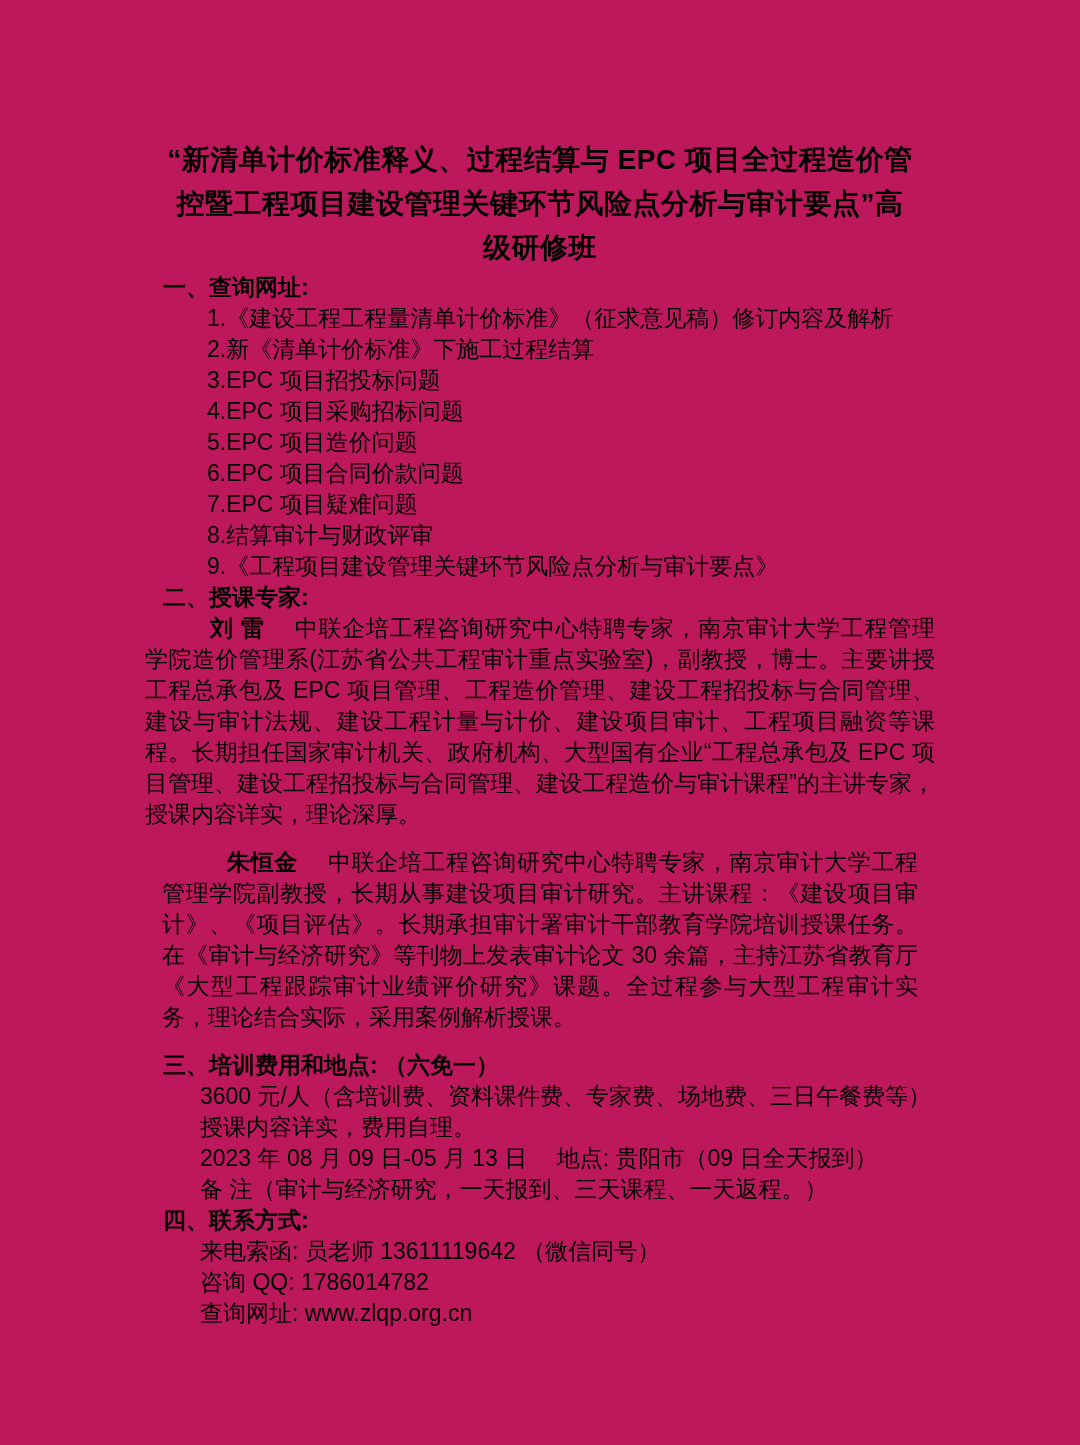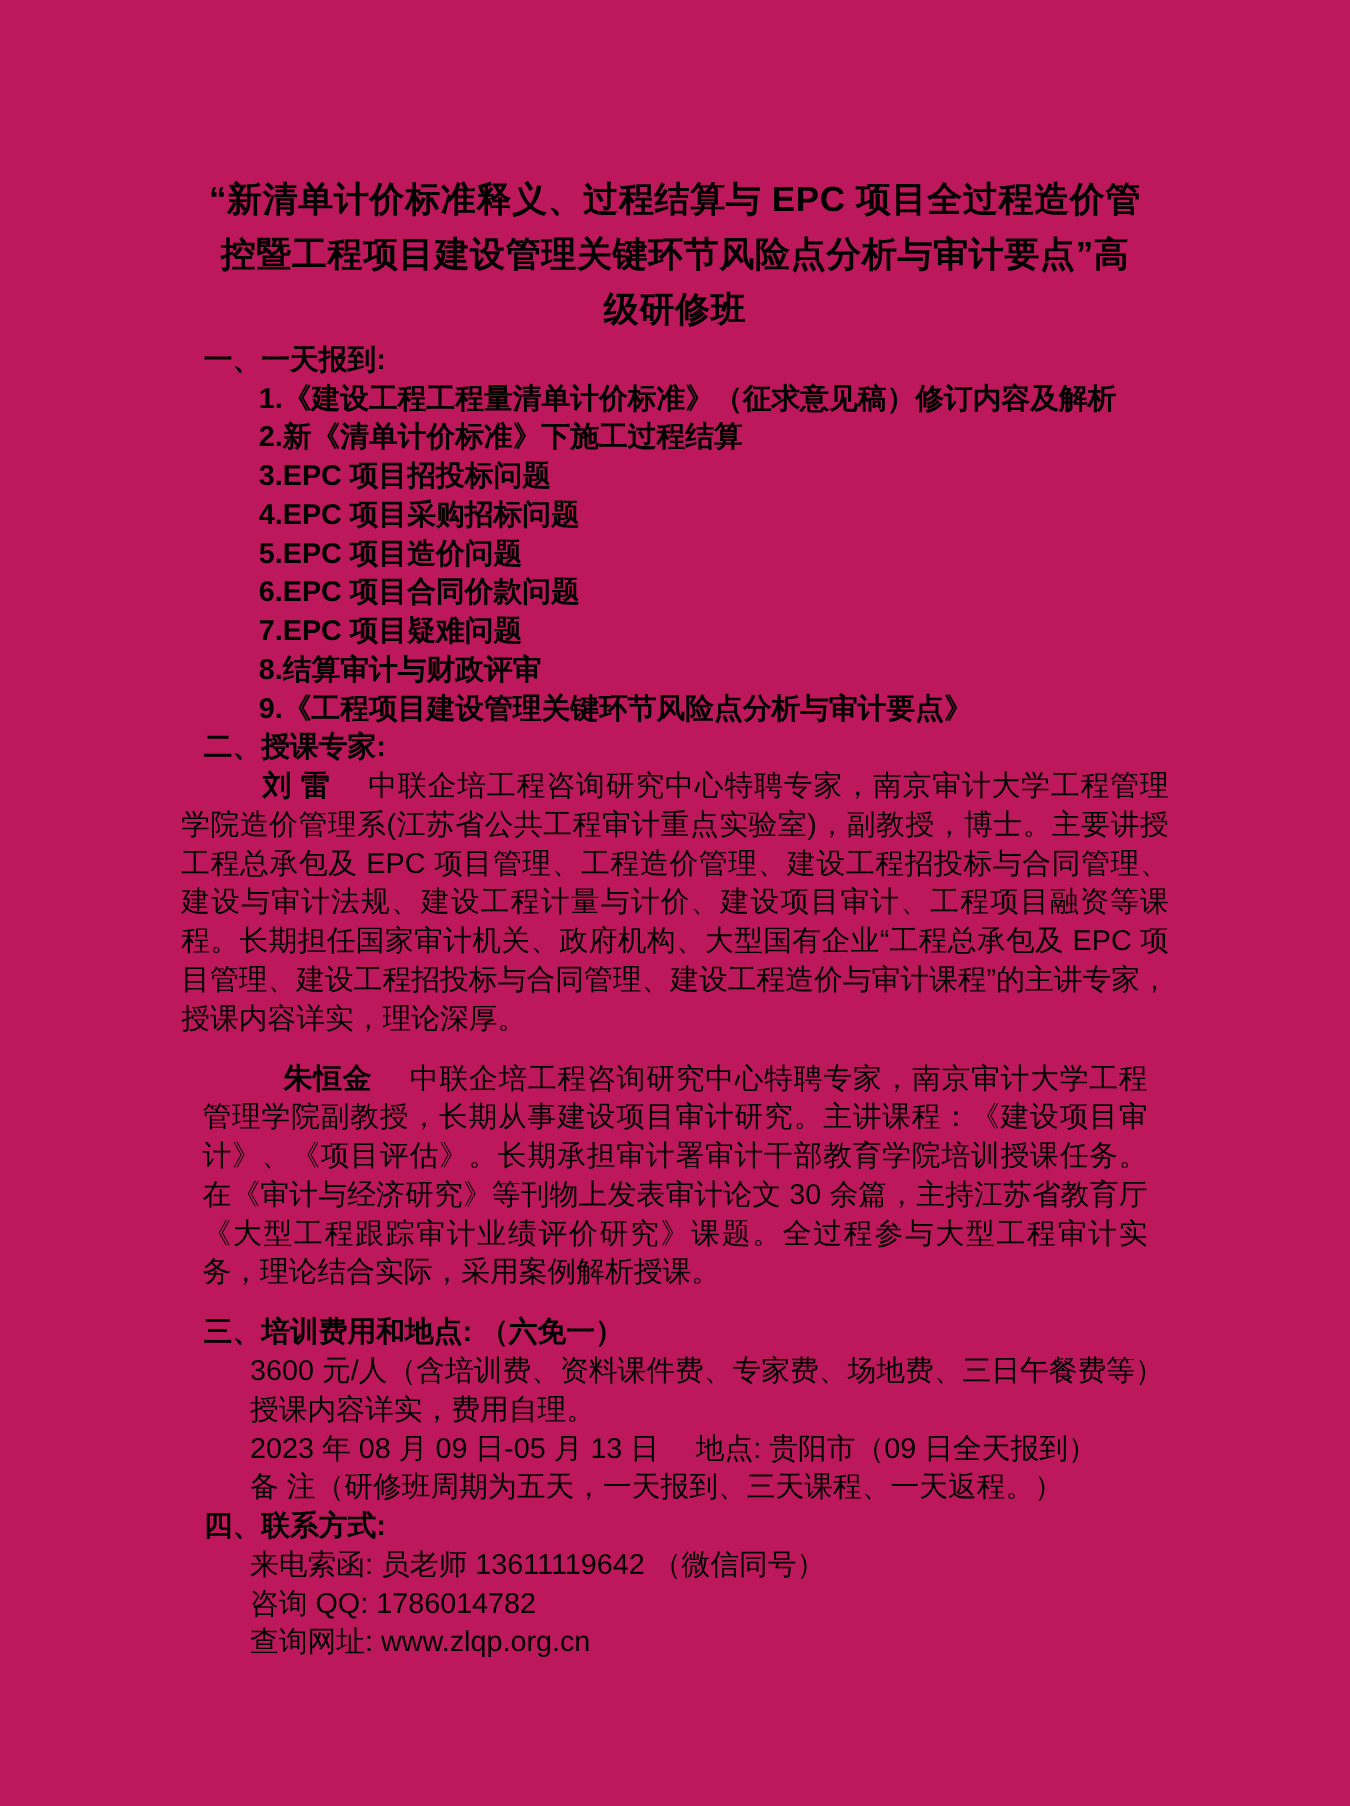--- a/index.html
+++ b/index.html
@@ -35,21 +35,20 @@
     line-height: 31px;
   }
   .sec-heading {
     font-weight: bold;
     padding-left: 18px;
     white-space: pre-wrap;
   }
   .item-line {
     padding-left: 62px;
     white-space: pre-wrap;
-    font-weight: bold;
   }
   .sub-line {
     padding-left: 55px;
     white-space: pre-wrap;
   }
   .bio-para {
     text-indent: 65px;
     text-align: justify;
   }
   .expert-name {
@@ -65,21 +64,21 @@
 
   <div class="title-block">
     <div class="title-line">“新清单计价标准释义、过程结算与 EPC 项目全过程造价管</div>
     <div class="title-line">控暨工程项目建设管理关键环节风险点分析与审计要点”高</div>
     <div class="title-line">级研修班</div>
   </div>
 
   <div class="body-text">
 
     <div>
-      <div class="sec-heading">一、一天报到:</div>
+      <div class="sec-heading">一、查询网址:</div>
       <div class="item-line">1.《建设工程工程量清单计价标准》（征求意见稿）修订内容及解析</div>
       <div class="item-line">2.新《清单计价标准》下施工过程结算</div>
       <div class="item-line">3.EPC 项目招投标问题</div>
       <div class="item-line">4.EPC 项目采购招标问题</div>
       <div class="item-line">5.EPC 项目造价问题</div>
       <div class="item-line">6.EPC 项目合同价款问题</div>
       <div class="item-line">7.EPC 项目疑难问题</div>
       <div class="item-line">8.结算审计与财政评审</div>
       <div class="item-line">9.《工程项目建设管理关键环节风险点分析与审计要点》</div>
     </div>
@@ -88,21 +87,21 @@
       <div class="sec-heading">二、授课专家:</div>
       <p class="bio-para" style="margin:0"><span class="expert-name">刘 雷</span><span>中联企培工程咨询研究中心特聘专家，南京审计大学工程管理学院造价管理系(江苏省公共工程审计重点实验室)，副教授，博士。主要讲授工程总承包及 EPC 项目管理、工程造价管理、建设工程招投标与合同管理、建设与审计法规、建设工程计量与计价、建设项目审计、工程项目融资等课程。长期担任国家审计机关、政府机构、大型国有企业“工程总承包及 EPC 项目管理、建设工程招投标与合同管理、建设工程造价与审计课程”的主讲专家，授课内容详实，理论深厚。</span></p>
       <p class="bio-para" style="margin:17px"><span class="expert-name">朱恒金</span><span>中联企培工程咨询研究中心特聘专家，南京审计大学工程管理学院副教授，长期从事建设项目审计研究。主讲课程：《建设项目审计》、《项目评估》。长期承担审计署审计干部教育学院培训授课任务。在《审计与经济研究》等刊物上发表审计论文 30 余篇，主持江苏省教育厅《大型工程跟踪审计业绩评价研究》课题。全过程参与大型工程审计实务，理论结合实际，采用案例解析授课。</span></p>
     </div>
 
     <div>
       <div class="sec-heading">三、培训费用和地点: （六免一）</div>
       <div class="sub-line">3600 元/人（含培训费、资料课件费、专家费、场地费、三日午餐费等）</div>
       <div class="sub-line">授课内容详实，费用自理。</div>
       <div class="sub-line">2023 年 08 月 09 日-05 月 13 日　 地点: 贵阳市（09 日全天报到）</div>
-      <div class="sub-line">备 注（研修班周期为五天，一天报到、三天课程、一天返程。）</div>
+      <div class="sub-line">备 注（审计与经济研究，一天报到、三天课程、一天返程。）</div>
     </div>
 
     <div>
       <div class="sec-heading">四、联系方式:</div>
       <div class="sub-line">来电索函: 员老师 13611119642 （微信同号）</div>
       <div class="sub-line">咨询 QQ: 1786014782</div>
       <div class="sub-line">查询网址: www.zlqp.org.cn</div>
     </div>
 
   </div>

